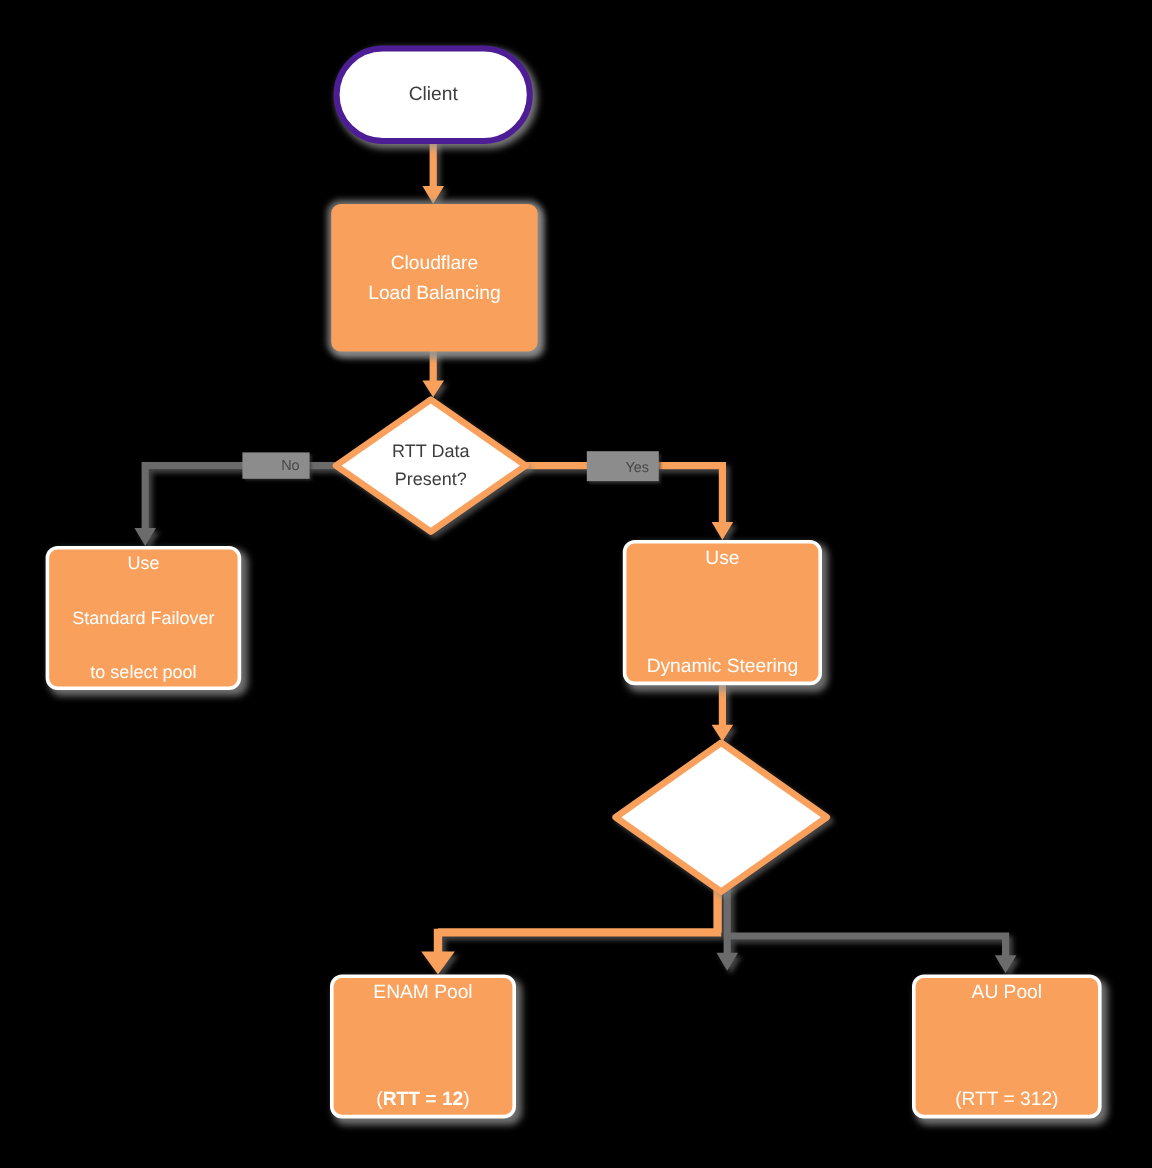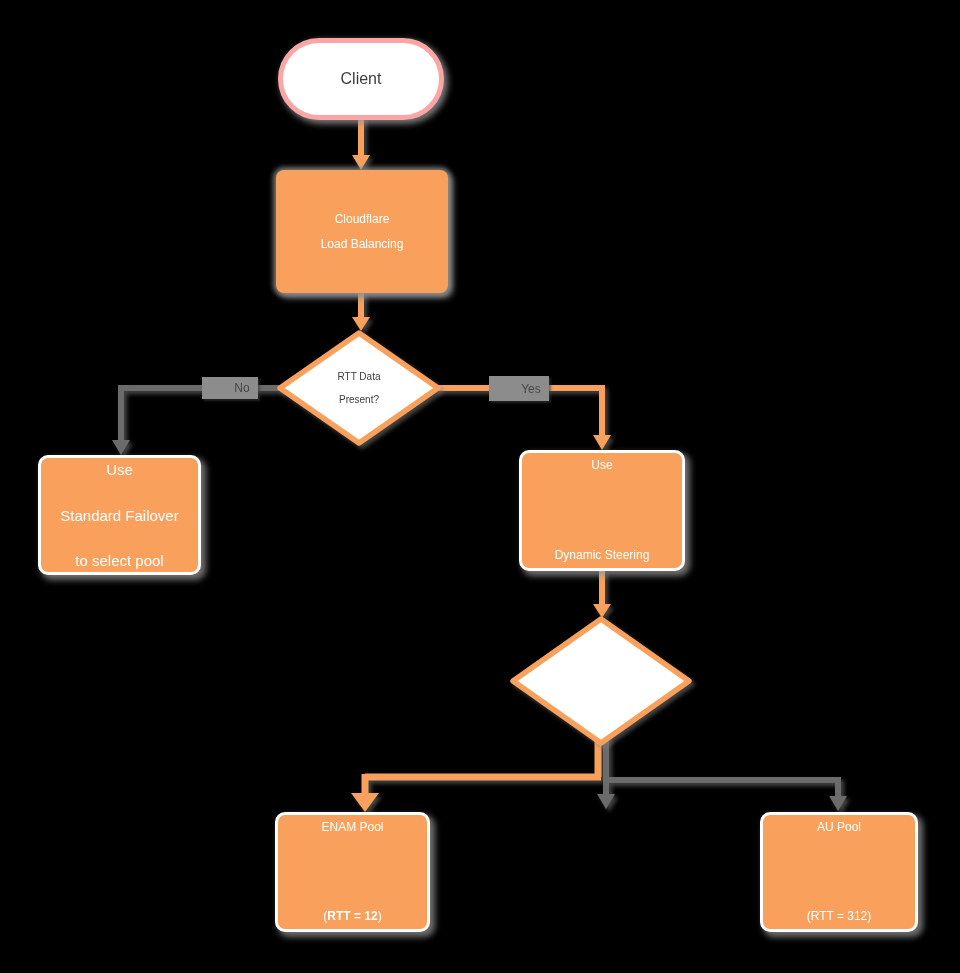--- a/index.html
+++ b/index.html
@@ -8,35 +8,35 @@
     font-family:"Liberation Sans",sans-serif;
   }
   svg.layer{position:absolute;left:0;top:0;}
   .conn{filter:drop-shadow(3px 3px 2px rgba(125,125,125,0.55));}
   .node{
     position:absolute;display:flex;flex-direction:column;align-items:center;
     justify-content:center;text-align:center;box-sizing:border-box;
   }
   .rect{
     background:#F9A15C;color:#FFFFFF;border-radius:10px;
-    font-size:12px;line-height:25px;
+    font-size:16px;line-height:25px;
     box-shadow:4px 4px 6px 1px rgba(150,150,150,0.75);
   }
   .rect.halo{ 
     border-radius:8px;
     box-shadow:0 0 5px 3px rgba(150,150,150,0.75), 4px 4px 6px 1px rgba(140,140,140,0.8);
   }
   .rect.bordered{border:3px solid #FFFFFF;justify-content:space-between;}
   .stadium{
-    background:#FFFFFF;color:#3D3D3D;border:5px solid #fca5a5;border-radius:44px;
+    background:#FFFFFF;color:#3D3D3D;border:5px solid #4c1d95;border-radius:44px;
     font-size:16px;
     box-shadow:3px 3px 6px 1px rgba(150,150,150,0.8);
   }
   .diamond-label{
-    position:absolute;color:#3D3D3D;font-size:10px;line-height:23px;text-align:center;
+    position:absolute;color:#3D3D3D;font-size:15px;line-height:23px;text-align:center;
     display:flex;flex-direction:column;align-items:center;justify-content:center;
   }
   .edge-label{
     position:absolute;background:#8C8C8C;color:#474747;font-size:12px;
     display:flex;align-items:center;justify-content:center;
     box-shadow:2px 2px 2px rgba(60,60,60,0.6);
     padding-left:24px;
   }
   .line{display:block;}
 </style>

